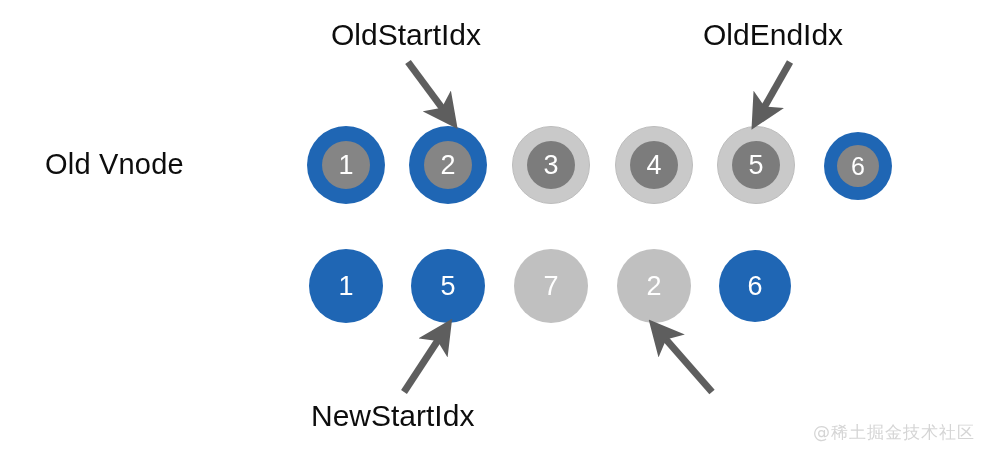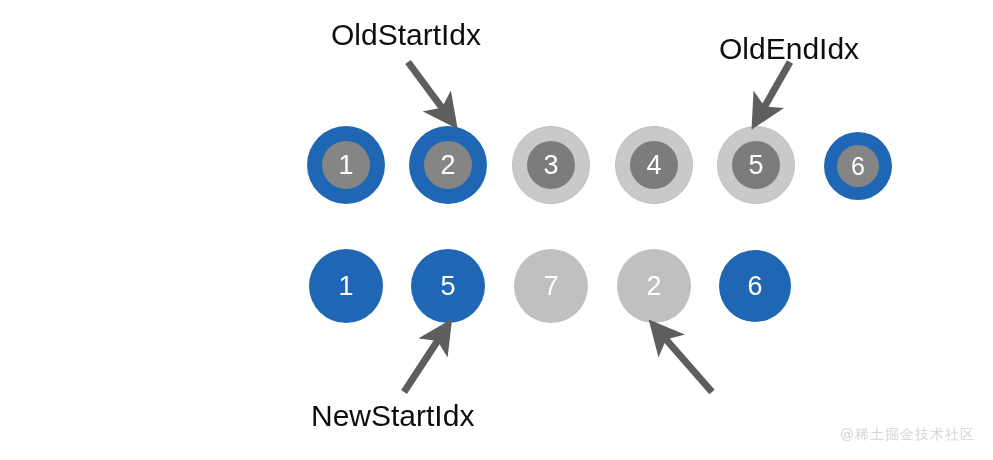--- a/index.html
+++ b/index.html
@@ -27,21 +27,21 @@
   #label-new-vnode { left: 45px; top: 269px; }
 
   .idx-label {
     position: absolute;
     color: #0d0d0d;
     font-size: 30px;
     font-family: "Liberation Sans", sans-serif;
     white-space: nowrap;
   }
   #label-old-start-idx { left: 331px; top: 18px; }
-  #label-old-end-idx   { left: 703px; top: 32px; margin-left: 16px; }
+  #label-old-end-idx   { left: 703px; top: 18px; }
   #label-new-start-idx { left: 311px; top: 399px; }
   #label-new-end-idx   { left: 608px; top: 399px; }
 
   .node {
     position: absolute;
     border-radius: 50%;
     box-sizing: border-box;
     display: flex;
     align-items: center;
     justify-content: center;
@@ -74,31 +74,32 @@
     width: 993px;
     height: 460px;
     pointer-events: none;
   }
 
   #watermark {
     position: absolute;
     right: 18px;
     bottom: 16px;
     color: #d5d5d5;
-    font-size: 14px;
+    font-size: 17px;
     font-family: "DejaVu Sans", sans-serif;
     letter-spacing: 1px;
     white-space: nowrap;
   }
 </style>
 </head>
 <body>
 
 <div id="canvas">
 
+  <div class="row-label" id="label-old-vnode">Old Vnode</div>
 
 
   <div class="idx-label" id="label-old-start-idx">OldStartIdx</div>
 
   <div class="idx-label" id="label-old-end-idx">OldEndIdx</div>
 
   <div class="idx-label" id="label-new-start-idx">NewStartIdx</div>
 
 
   <div class="node ring-blue" style="left:307px; top:126px; width:78px; height:78px;">

